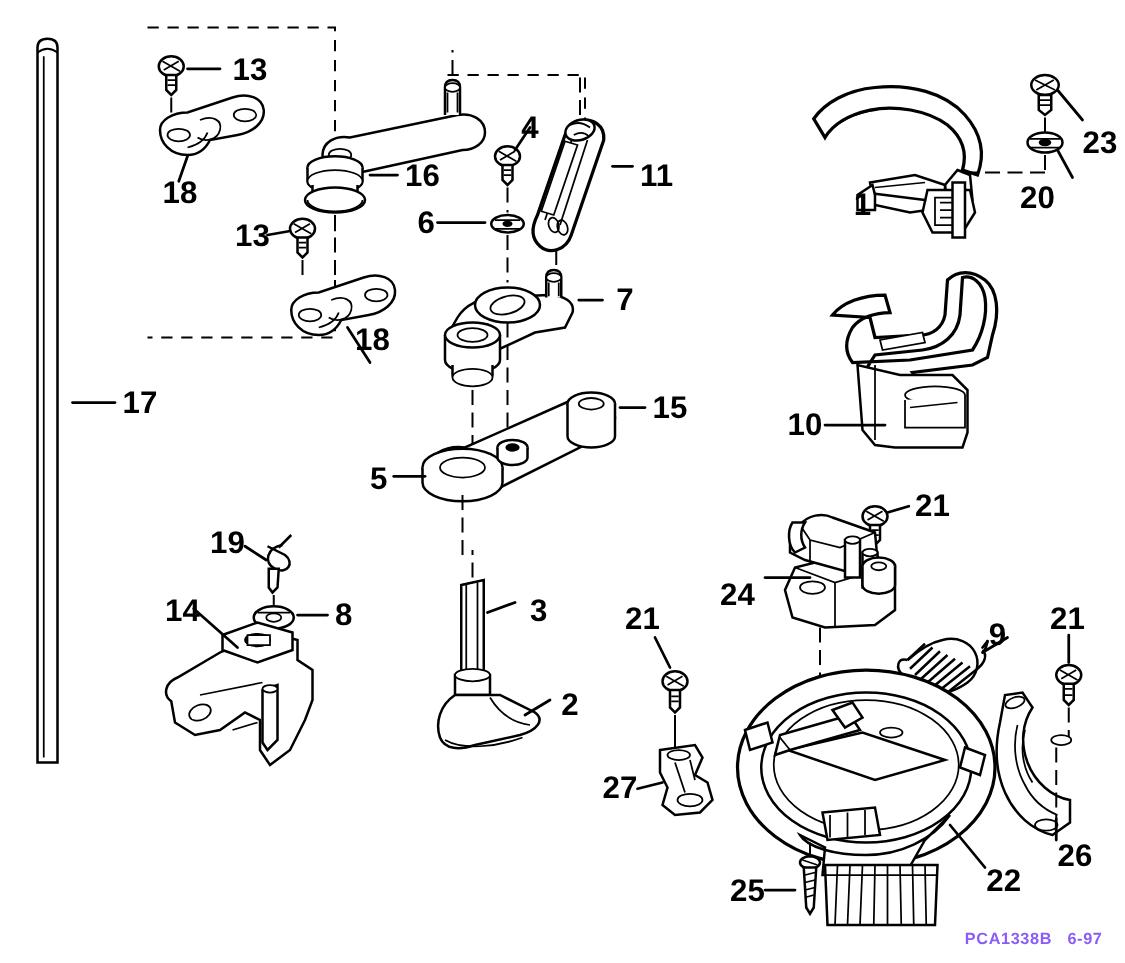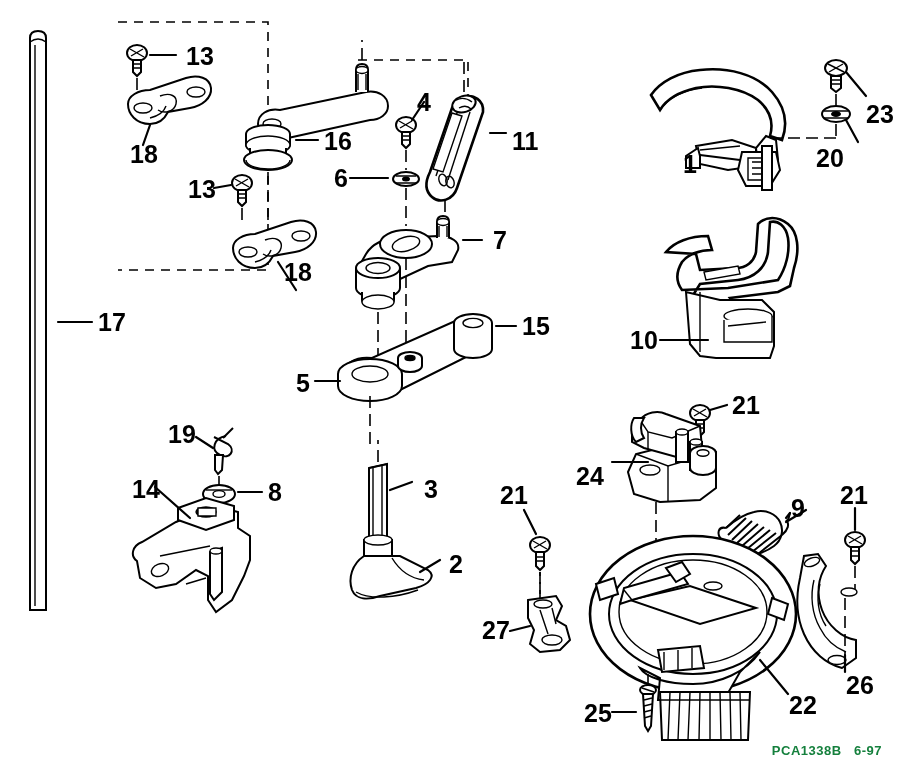--- a/index.html
+++ b/index.html
@@ -18,21 +18,21 @@
     user-select:none;
   }
   #footer{
     position:absolute;
     right:18px;
     bottom:12px;
     font-family:"Liberation Sans",sans-serif;
     font-weight:bold;
     font-size:13px;
     letter-spacing:0.5px;
-    color:#15803d;
+    color:#8b5cf6;
     white-space:nowrap;
   }
   
   .ln{stroke:#000;fill:none;}
   .thin{stroke-width:1.4;}
   .med{stroke-width:2;}
   .thick{stroke-width:2.6;}
   .lead{stroke:#000;stroke-width:2.2;fill:none;stroke-linecap:round;}
   .dash{stroke:#000;stroke-width:1.6;fill:none;stroke-dasharray:9 7;}
   .dashc{stroke:#000;stroke-width:1.6;fill:none;stroke-dasharray:12 6;}

